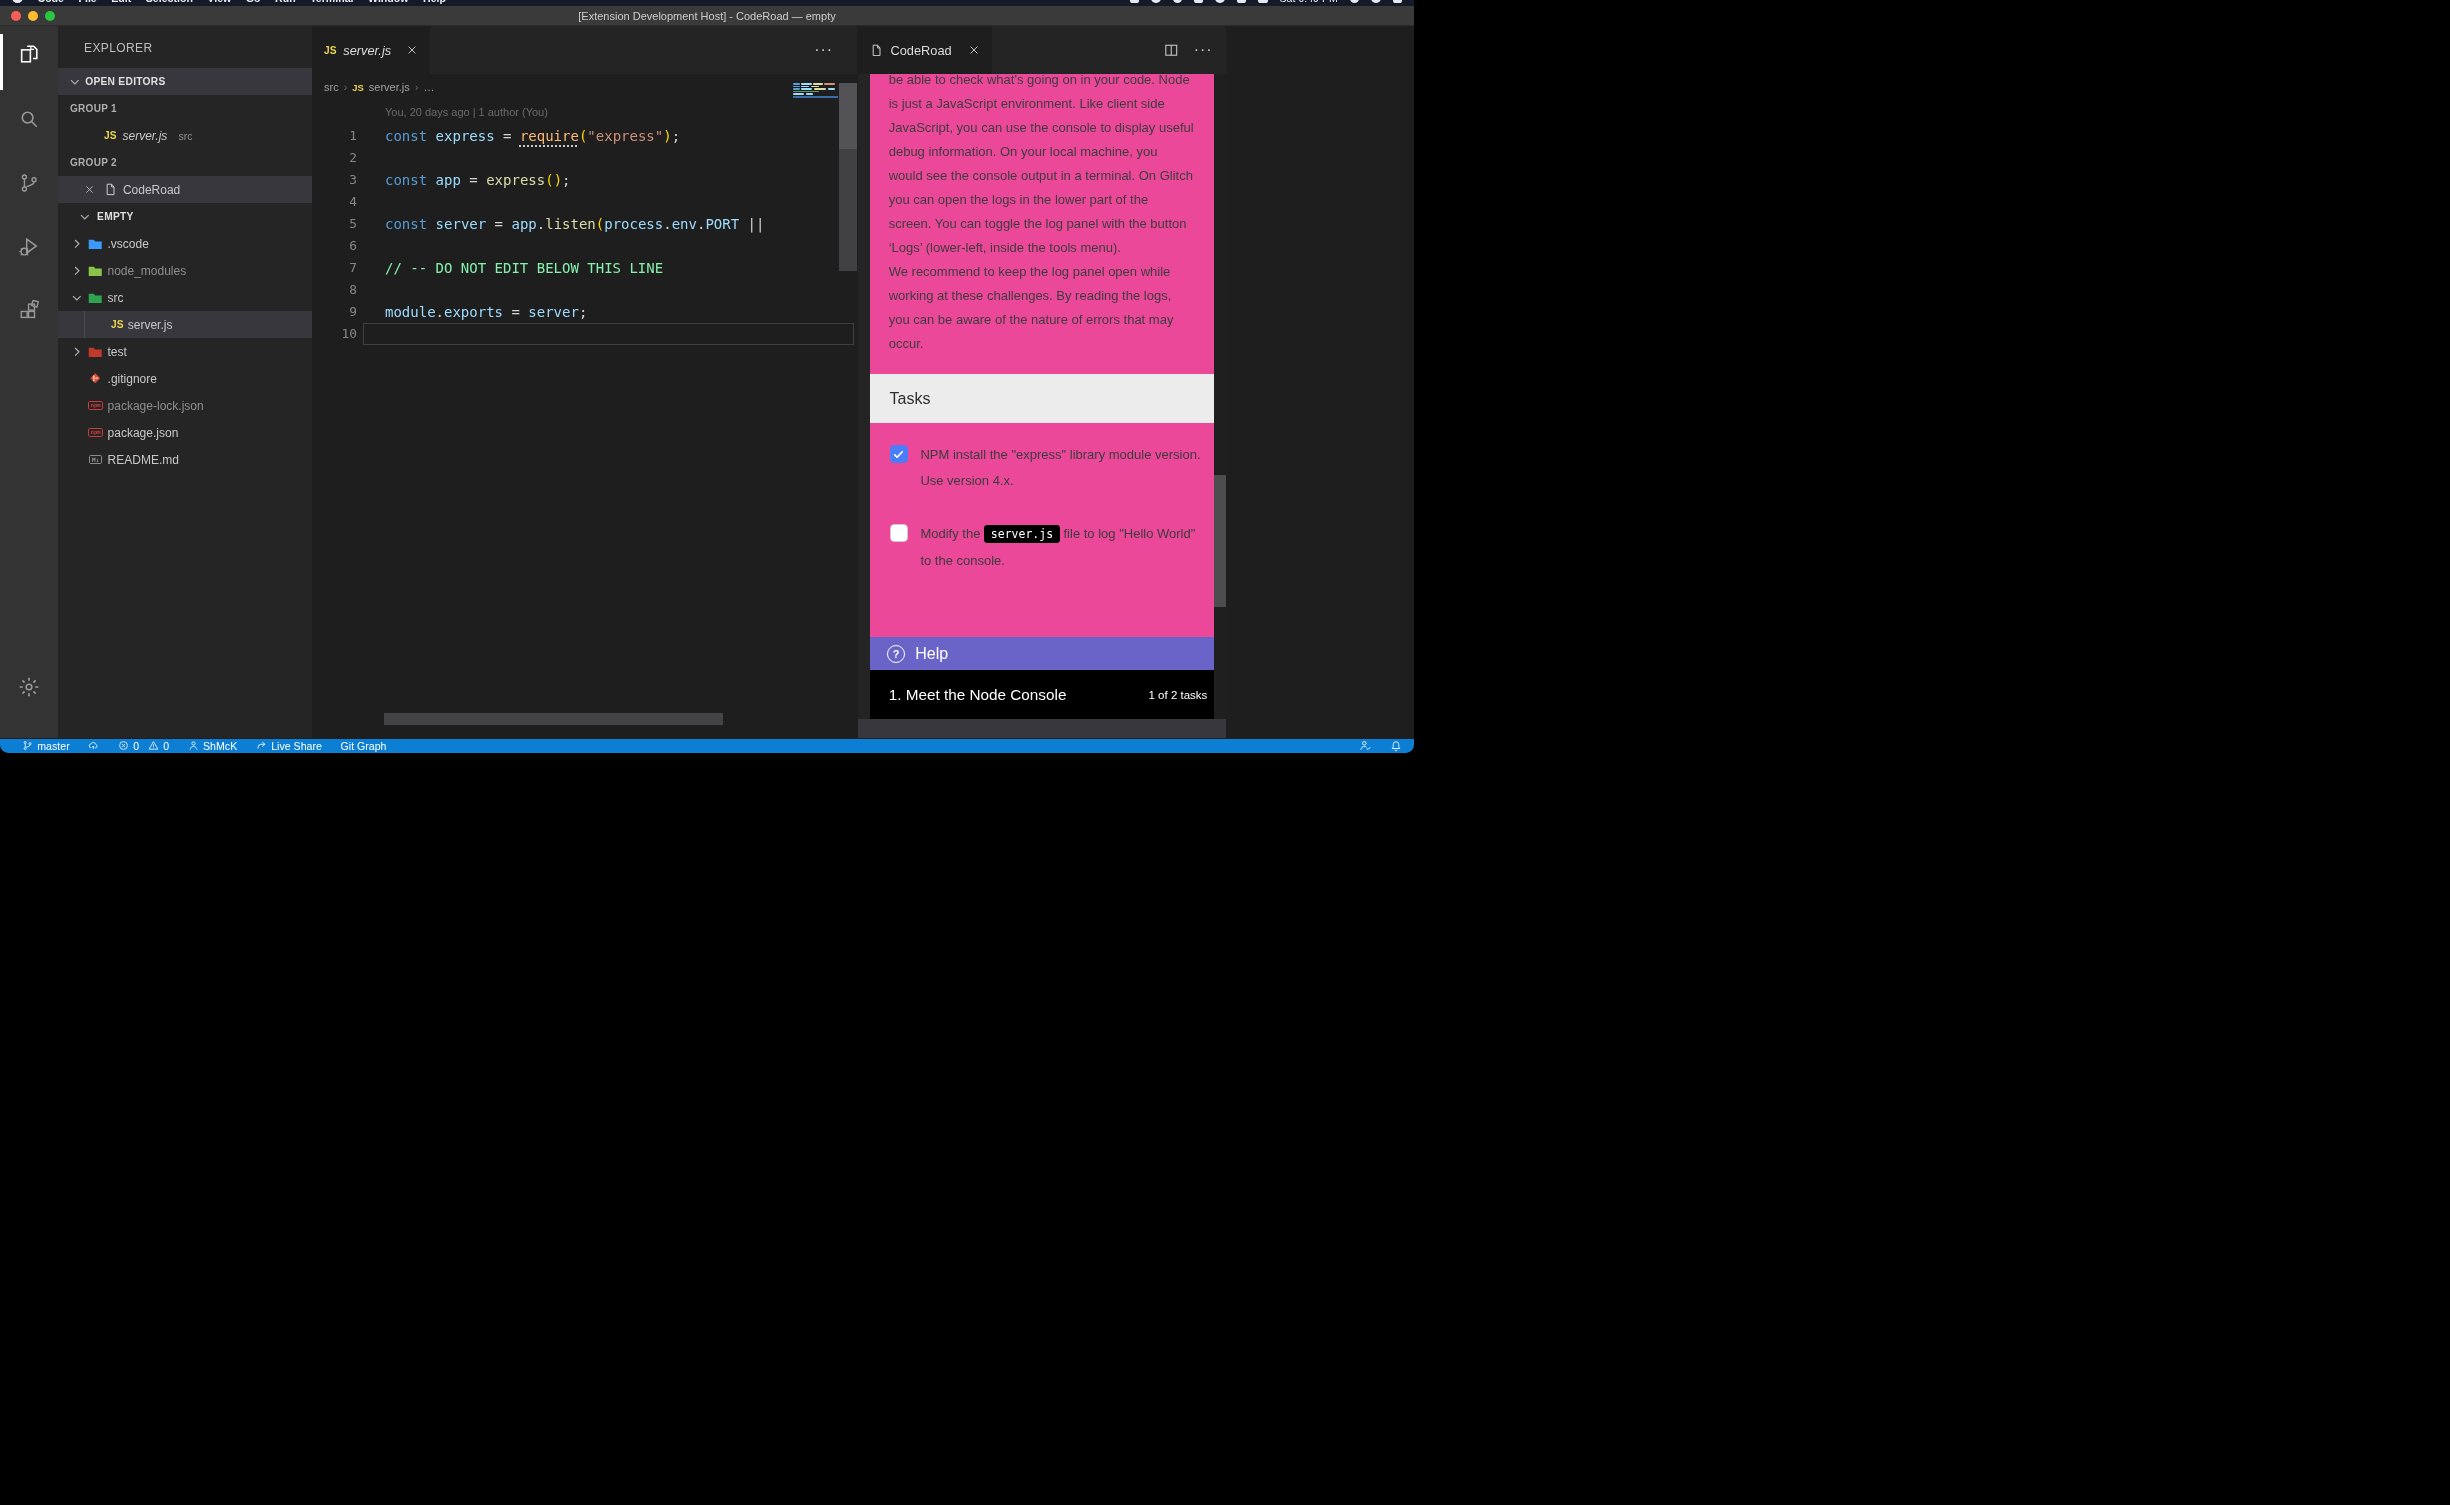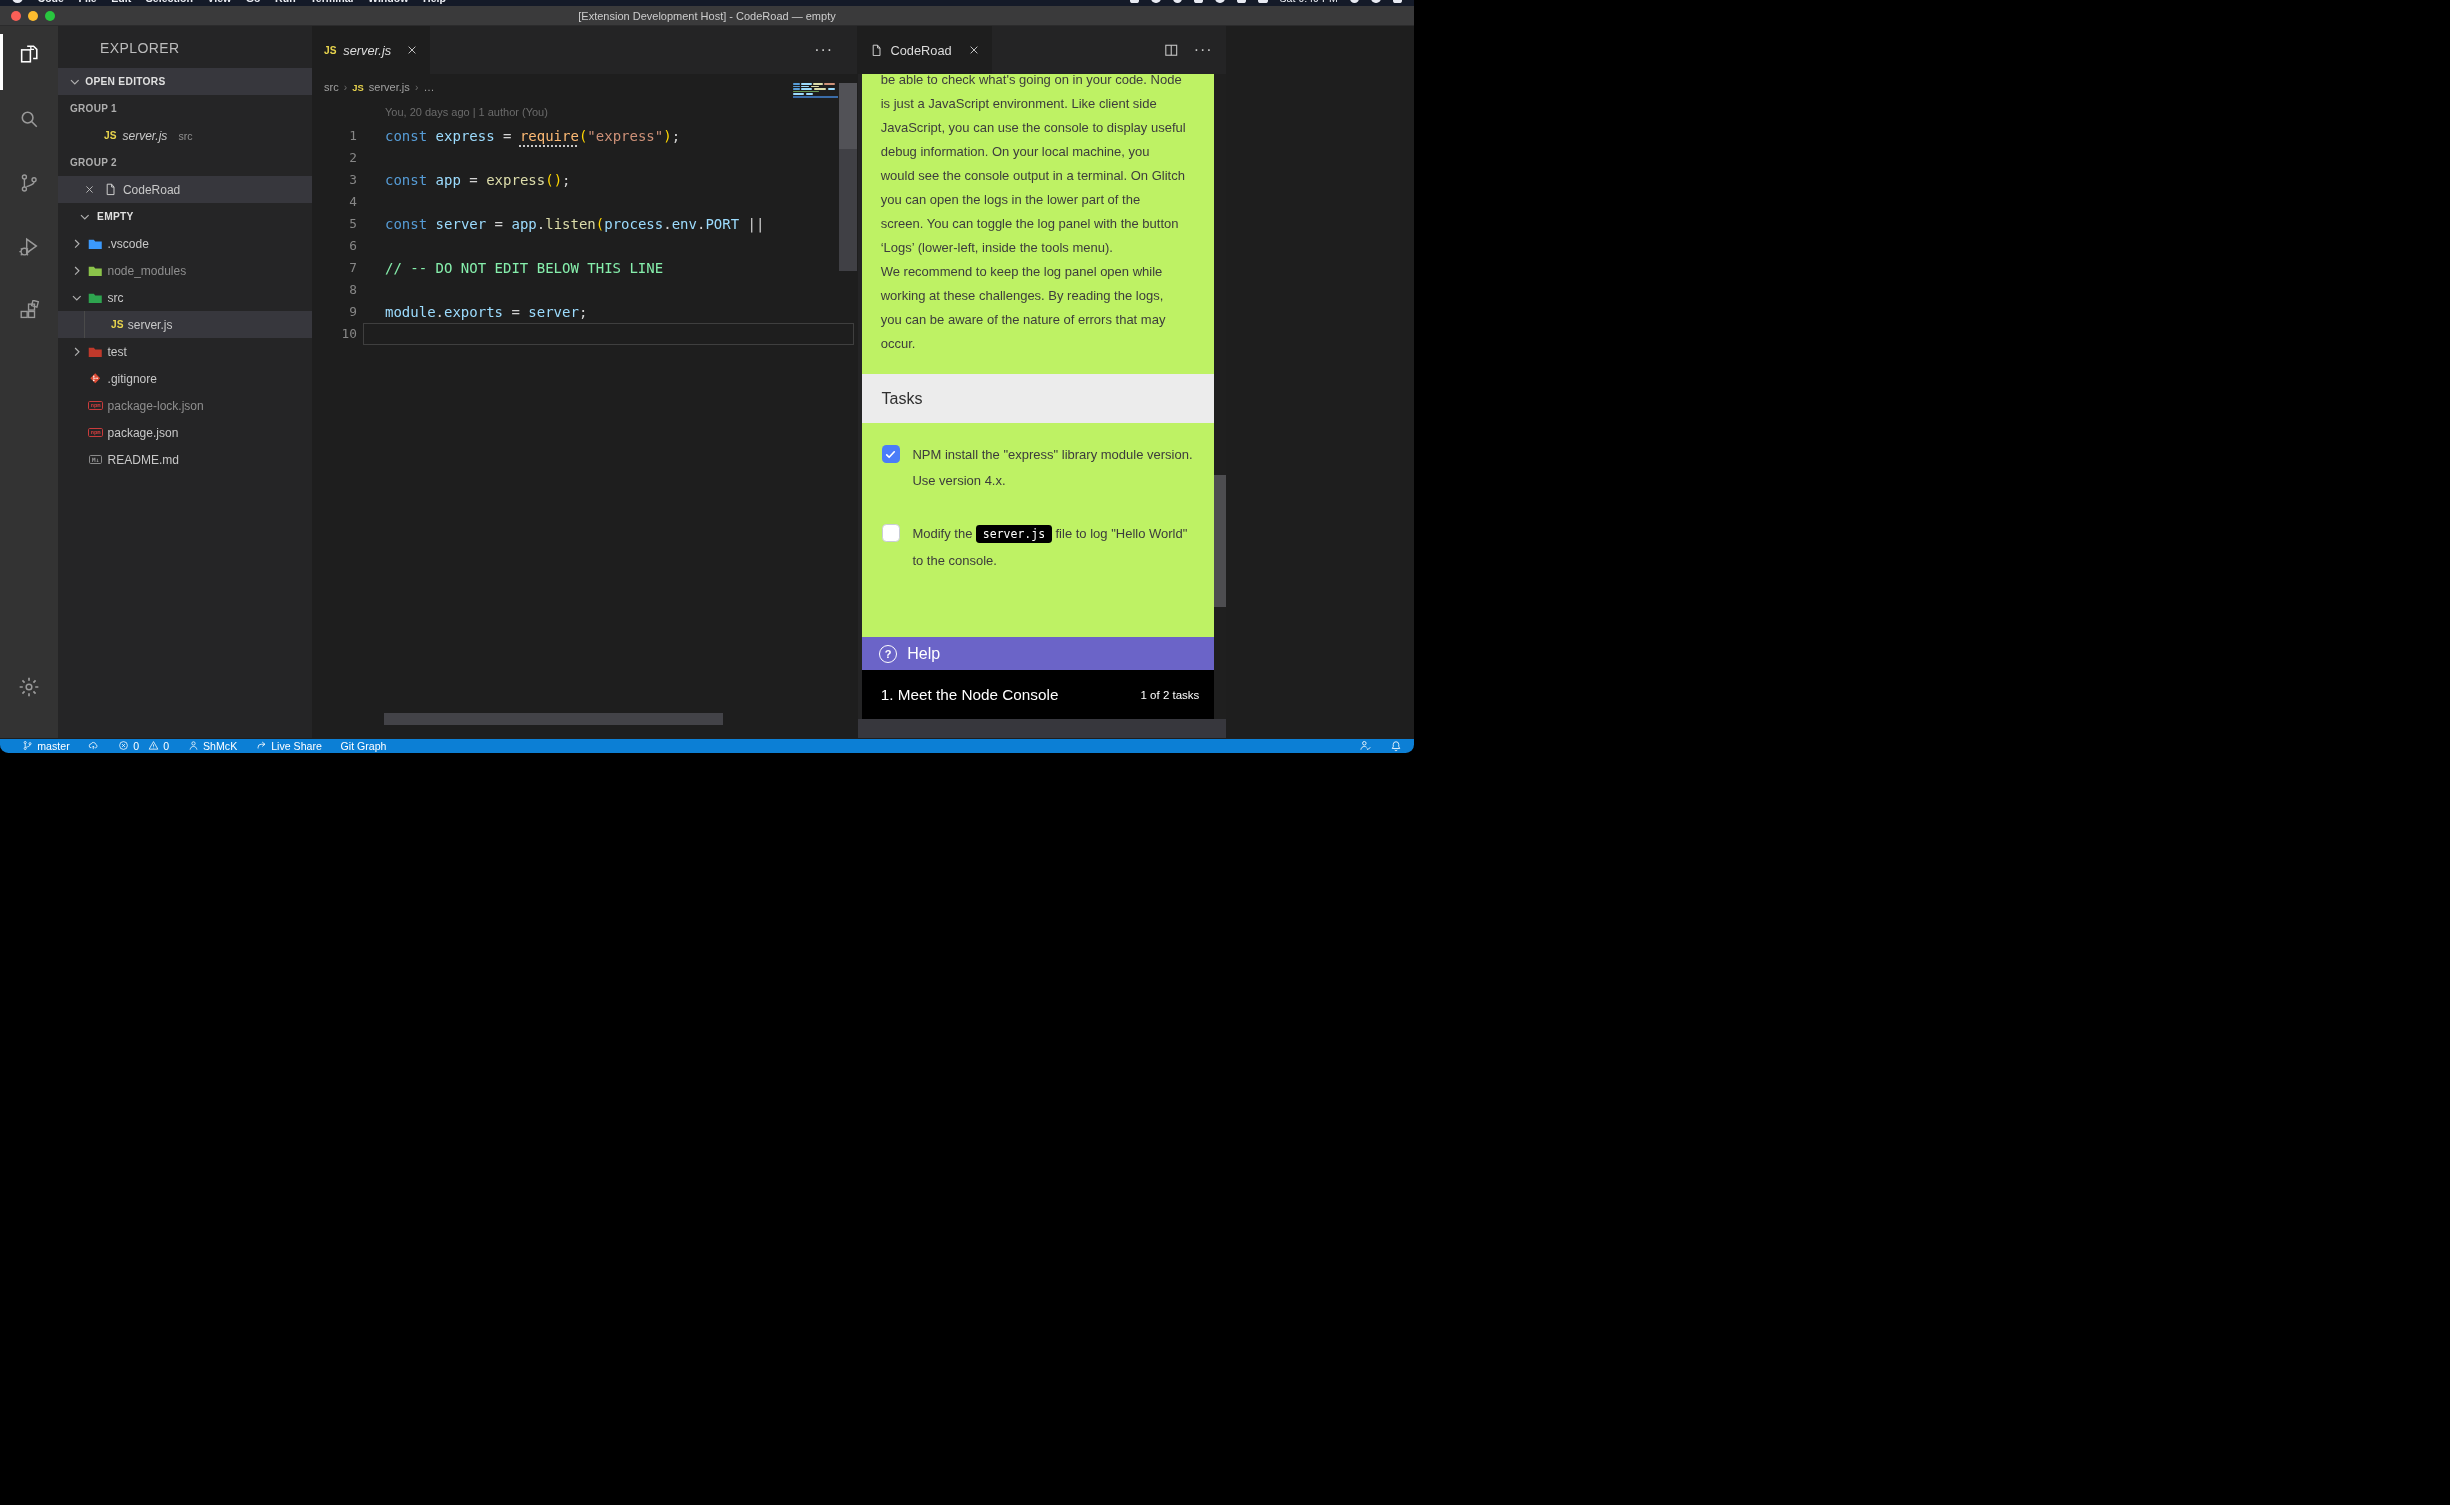--- a/index.html
+++ b/index.html
@@ -27,21 +27,21 @@
 
   
   .activitybar{position:absolute;top:0;left:0;width:58px;height:712px;background:#333333;}
   .ab-item{position:absolute;left:0;width:58px;height:41px;display:flex;align-items:center;justify-content:center;color:#9a9a9a;cursor:pointer;}
   .ab-item svg{width:22px;height:22px;}
   .ab-item.active{color:#ffffff;}
   .ab-indicator{position:absolute;left:0;top:0;width:2.6px;height:56px;background:#fff;}
 
   
   .sidebar{position:absolute;top:0;left:58px;width:254px;height:712px;background:#252526;overflow:hidden;}
-  .sb-title{height:42px;line-height:44px;padding-left:42px;color:#bdbdbd;font-size:14px;letter-spacing:0.4px;}
+  .sb-title{height:42px;line-height:44px;padding-left:26px;color:#bdbdbd;font-size:12px;letter-spacing:0.4px;}
   .sb-row{height:27px;display:flex;align-items:center;color:#c8c8c8;font-size:12px;cursor:pointer;white-space:nowrap;}
   .sb-row .chev{width:13.6px;height:13.6px;color:#b0b0b0;flex:none;}
   .sb-row .chev svg{width:13.6px;height:13.6px;}
   .oe-header{background:#37373d;padding-left:10.2px;gap:3.4px;}
   .hdr-label{font-size:10.2px;font-weight:bold;color:#e0e0e0;letter-spacing:0.3px;}
   .group-label{padding-left:12px;font-size:10px;font-weight:bold;color:#aeaeae;letter-spacing:0.3px;}
   .oe-file{padding-left:46px;gap:6px;}
   .oe-file .close-x{color:#c0c0c0;width:12px;margin-left:-19.6px;margin-right:1.7px;flex:none;}
   .oe-file .close-x svg{width:11px;height:11px;}
   .sel{background:#37373d;}
@@ -93,21 +93,21 @@
   .hscroll{position:absolute;left:72px;top:687px;width:339px;height:12px;background:#434348;}
 
   
   .g2{position:absolute;top:0;left:858px;width:368px;height:712px;background:#242425;}
   .g2 .tab{gap:7.7px;}
   .page-icon{color:#d4d4d4;display:inline-flex;}
   .page-icon svg{width:12.8px;height:12.8px;}
   .g2-actions{position:absolute;right:13.6px;top:0;height:48px;display:flex;align-items:center;gap:15.3px;color:#c5c5c5;cursor:pointer;}
   .g2-actions svg{width:14.5px;height:14.5px;}
   .g2-actions .dots{font-size:16px;letter-spacing:0.9px;}
-  .webview{position:absolute;top:48px;left:4px;width:356px;height:646px;background:#bef264;overflow:hidden;}
+  .webview{position:absolute;top:48px;left:12px;width:356px;height:646px;background:#ec4899;overflow:hidden;}
   .wv-body{position:absolute;top:-6px;left:18.7px;width:316px;color:#3d3d3d;font-size:13px;line-height:24px;white-space:pre-line;}
   .tasks-header{position:absolute;top:300px;left:0;right:0;height:49px;background:var(--tasks_header_bg,#ececec);
     color:#2f2f2f;font-size:16px;display:flex;align-items:center;padding-left:19.6px;box-sizing:border-box;}
   .task{position:absolute;left:19.6px;width:316px;display:flex;gap:12.8px;}
   .task.t1{top:368px;}
   .task.t2{top:447px;}
   .checkbox{flex:none;width:18px;height:18px;border-radius:4.3px;box-sizing:border-box;margin-top:3.4px;cursor:pointer;
     display:flex;align-items:center;justify-content:center;}
   .checkbox.checked{background:var(--checkbox_blue,#4a7df8);}
   .checkbox.checked svg{width:11px;height:11px;color:#fff;}

